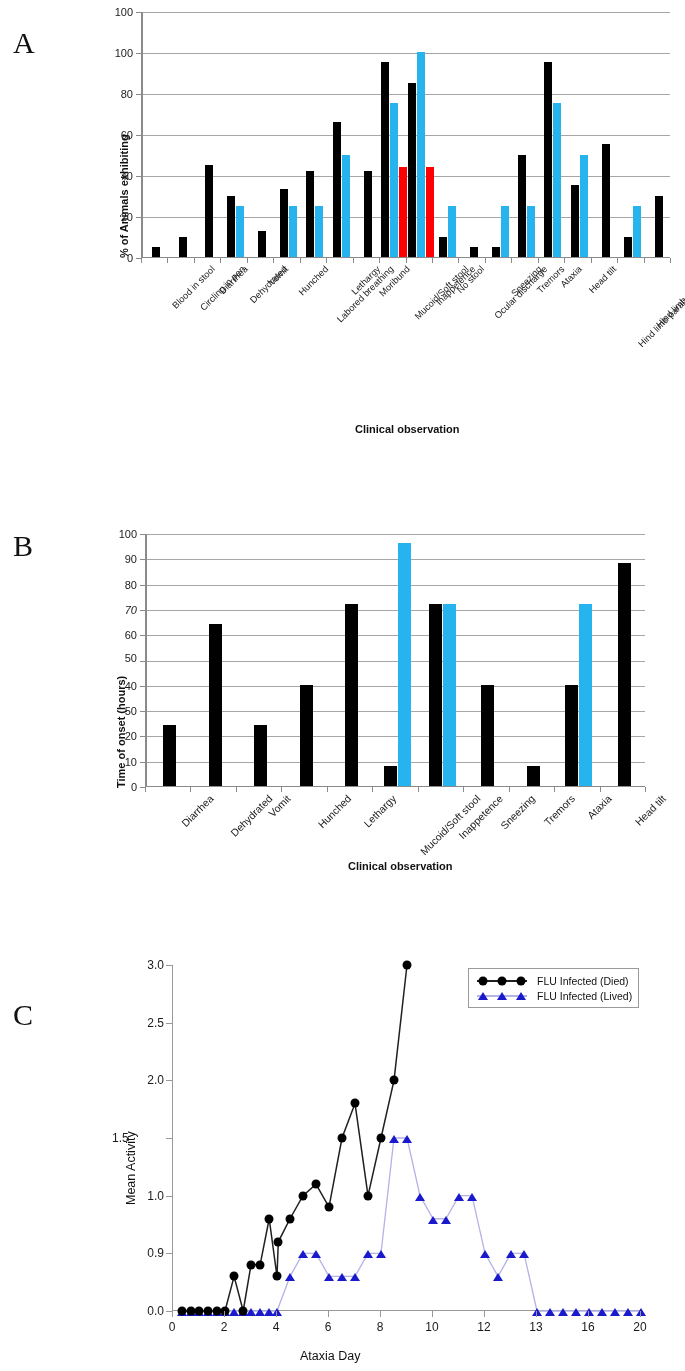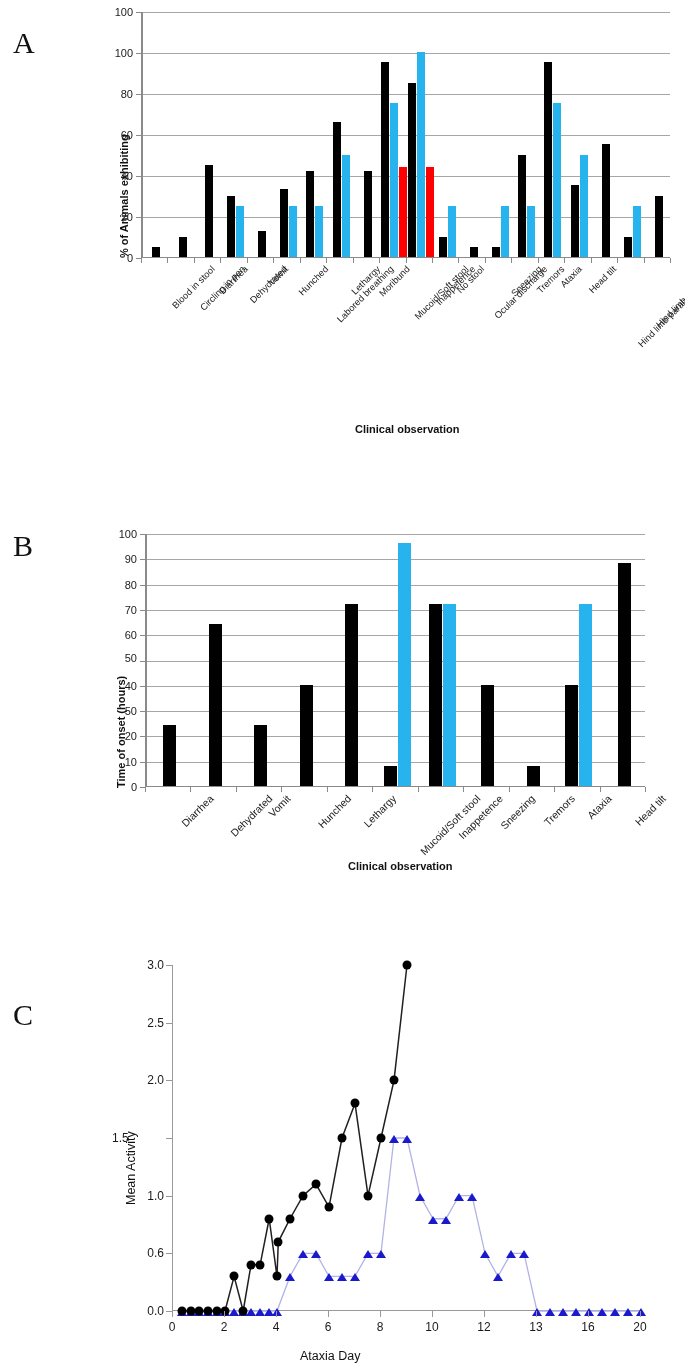--- a/index.html
+++ b/index.html
@@ -319,21 +319,21 @@
       <div class="ytick-label" style="top:216.4px; width:40px; left:97px;">20</div>
       <div class="ytick-mark" style="left: 140px; top: 191.1px;"></div>
       <div class="ytick-label" style="top:191.10000000000002px; width:40px; left:97px;">50</div>
       <div class="ytick-mark" style="left: 140px; top: 165.8px;"></div>
       <div class="ytick-label" style="top:165.8px; width:40px; left:97px;">40</div>
       <div class="ytick-mark" style="left: 140px; top: 140.5px;"></div>
       <div class="ytick-label" style="top:138px; width:40px; left:97px;">50</div>
       <div class="ytick-mark" style="left: 140px; top: 115.2px;"></div>
       <div class="ytick-label" style="top:115.20000000000002px; width:40px; left:97px;">60</div>
       <div class="ytick-mark" style="left: 140px; top: 89.9px;"></div>
-      <div class="ytick-label" style="top:89.9px; width:40px; left:97px;">70</div>
+      <div class="ytick-label" style="top:89.9px; width:40px; left:97px;font-style:italic;">70</div>
       <div class="ytick-mark" style="left: 140px; top: 64.6px;"></div>
       <div class="ytick-label" style="top:64.6px; width:40px; left:97px;">80</div>
       <div class="ytick-mark" style="left: 140px; top: 39.3px;"></div>
       <div class="ytick-label" style="top:39.29999999999998px; width:40px; left:97px;">90</div>
       <div class="ytick-mark" style="left: 140px; top: 14px;"></div>
       <div class="ytick-label" style="top:14px; width:40px; left:97px;">100</div>
       <div class="xtick-mark" style="left:145px; top:267px;"></div>
       <div class="rot-label" style="left:167.72727272727272px; top:273px; font-size:10.4px;">Diarrhea</div>
       <div class="xtick-mark" style="left:190.45454545454544px; top:267px;"></div>
       <div class="rot-label" style="left:213.18181818181816px; top:273px; font-size:10.4px;">Dehydrated</div>
@@ -428,21 +428,21 @@
         <span class="dot" style="left:182px; top:138.4px; width:9px; height:9px; background:#000000;"></span>
         <span class="dot" style="left:195px; top:230.66666666666669px; width:9px; height:9px; background:#000000;"></span>
         <span class="dot" style="left:208px; top:173px; width:9px; height:9px; background:#000000;"></span>
         <span class="dot" style="left:221px; top:115.33333333333334px; width:9px; height:9px; background:#000000;"></span>
         <span class="dot" style="left:234px; top:0px; width:9px; height:9px; background:#000000;"></span>
       </div>
     <div class="axis-title-c" id="C-xlabel" style="left:300px; top:394px;">Ataxia Day</div>
   <div class="ytick-mark" style="left:166px; top:356px; width:6px; background:#999;"></div>
       <div class="ytick-label-c" style="top:356px; left:124px; width:40px; text-align:right;">0.0</div>
       <div class="ytick-mark" style="left:166px; top:298.3333333333333px; width:6px; background:#999;"></div>
-      <div class="ytick-label-c" style="top:298.3333333333333px; left:124px; width:40px; text-align:right;">0.6</div>
+      <div class="ytick-label-c" style="top:298.3333333333333px; left:124px; width:40px; text-align:right;">0.9</div>
       <div class="ytick-mark" style="left:166px; top:240.66666666666669px; width:6px; background:#999;"></div>
       <div class="ytick-label-c" style="top:240.66666666666669px; left:124px; width:40px; text-align:right;">1.0</div>
       <div class="ytick-mark" style="left:166px; top:183px; width:6px; background:#999;"></div>
       <div class="ytick-label-c" style="top:183px; left:112px; width:40px; text-align:left;">1.5</div>
       <div class="ytick-mark" style="left:166px; top:125.33333333333334px; width:6px; background:#999;"></div>
       <div class="ytick-label-c" style="top:125.33333333333334px; left:124px; width:40px; text-align:right;">2.0</div>
       <div class="ytick-mark" style="left:166px; top:67.66666666666663px; width:6px; background:#999;"></div>
       <div class="ytick-label-c" style="top:67.66666666666663px; left:124px; width:40px; text-align:right;">2.5</div>
       <div class="ytick-mark" style="left:166px; top:10px; width:6px; background:#999;"></div>
       <div class="ytick-label-c" style="top:10px; left:124px; width:40px; text-align:right;">3.0</div>
@@ -461,14 +461,34 @@
       <div class="xtick-mark" style="left:484px; top:356px; height:6px; background:#999;"></div>
       <div class="xtick-label-c" style="left:484px; top:365px;">12</div>
       <div class="xtick-mark" style="left:536px; top:356px; height:6px; background:#999;"></div>
       <div class="xtick-label-c" style="left:536px; top:365px;">13</div>
       <div class="xtick-mark" style="left:588px; top:356px; height:6px; background:#999;"></div>
       <div class="xtick-label-c" style="left:588px; top:365px;">16</div>
       <div class="xtick-mark" style="left:640px; top:356px; height:6px; background:#999;"></div>
       <div class="xtick-label-c" style="left:640px; top:365px;">20</div>
     </div>
 
+  <div class="legendC" style="left:468px; top:968px;">
+    <div class="legendC-row">
+      <span class="legendC-marks">
+        <span class="legendC-line" style="background:#231f20;"></span>
+        <span class="dot" style="left:9px; top:6.5px; width:9px; height:9px;"></span>
+        <span class="dot" style="left:28px; top:6.5px; width:9px; height:9px;"></span>
+        <span class="dot" style="left:47px; top:6.5px; width:9px; height:9px;"></span>
+      </span>
+      <span class="legendC-text">FLU Infected (Died)</span>
+    </div>
+    <div class="legendC-row">
+      <span class="legendC-marks">
+        <span class="legendC-line" style="background:#b3b3e6;"></span>
+        <span class="tri" style="left:9px; top:7px; border-left:5px solid transparent; border-right:5px solid transparent; border-bottom:8px solid #1a1acc;"></span>
+        <span class="tri" style="left:28px; top:7px; border-left:5px solid transparent; border-right:5px solid transparent; border-bottom:8px solid #1a1acc;"></span>
+        <span class="tri" style="left:47px; top:7px; border-left:5px solid transparent; border-right:5px solid transparent; border-bottom:8px solid #1a1acc;"></span>
+      </span>
+      <span class="legendC-text">FLU Infected (Lived)</span>
+    </div>
+  </div>
 
 </div>
 
 </body></html>

